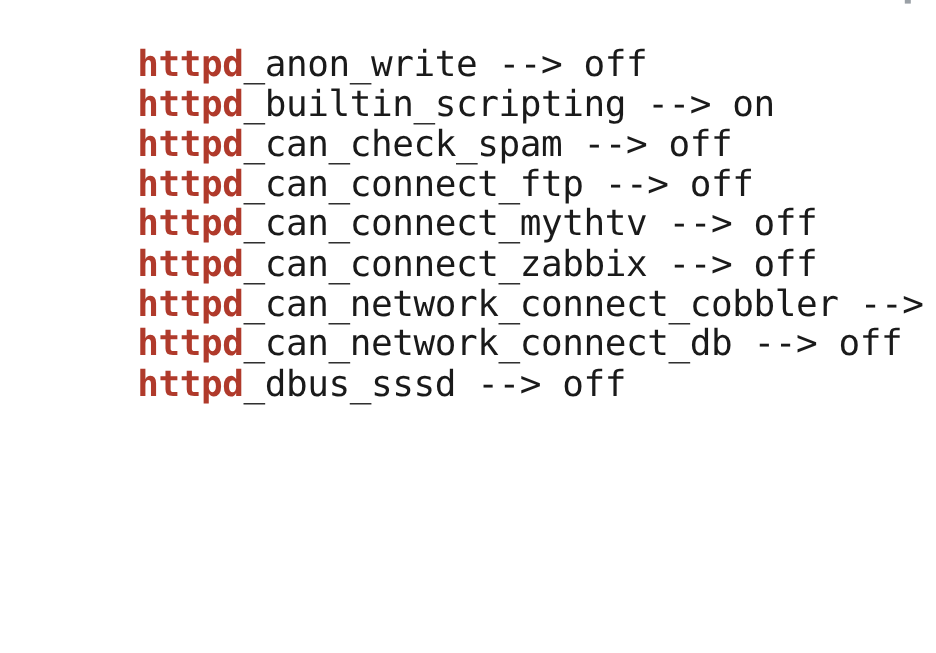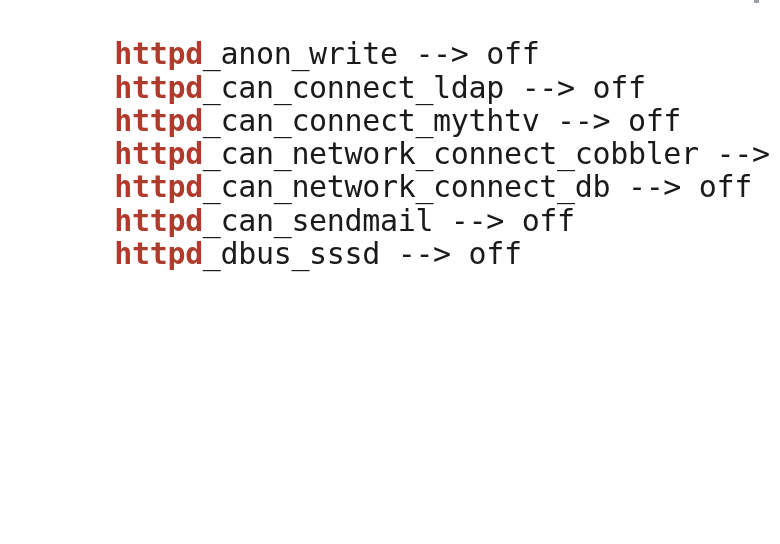--- a/index.html
+++ b/index.html
@@ -63,33 +63,39 @@
 </head>
 <body>
 
 <div id="terminal-output">
 
   <ul class="output-list">
     <li class="output-line">
       <span class="match">httpd</span><span class="rest">_anon_write --&gt; off</span>
     </li>
     <li class="output-line">
-      <span class="match">httpd</span><span class="rest">_can_connect_ldap --&gt; off</span>
+      <span class="match">httpd</span><span class="rest">_builtin_scripting --&gt; on</span>
+    </li>
+    <li class="output-line">
+      <span class="match">httpd</span><span class="rest">_can_check_spam --&gt; off</span>
+    </li>
+    <li class="output-line">
+      <span class="match">httpd</span><span class="rest">_can_connect_ftp --&gt; off</span>
     </li>
     <li class="output-line">
       <span class="match">httpd</span><span class="rest">_can_connect_mythtv --&gt; off</span>
+    </li>
+    <li class="output-line">
+      <span class="match">httpd</span><span class="rest">_can_connect_zabbix --&gt; off</span>
     </li>
     <li class="output-line">
       <span class="match">httpd</span><span class="rest">_can_network_connect_cobbler --&gt; off</span>
     </li>
     <li class="output-line">
       <span class="match">httpd</span><span class="rest">_can_network_connect_db --&gt; off</span>
-    </li>
-    <li class="output-line">
-      <span class="match">httpd</span><span class="rest">_can_sendmail --&gt; off</span>
     </li>
     <li class="output-line">
       <span class="match">httpd</span><span class="rest">_dbus_sssd --&gt; off</span>
     </li>
   </ul>
 
   <div class="edge-artifact"></div>
 </div>
 
 </body></html>

